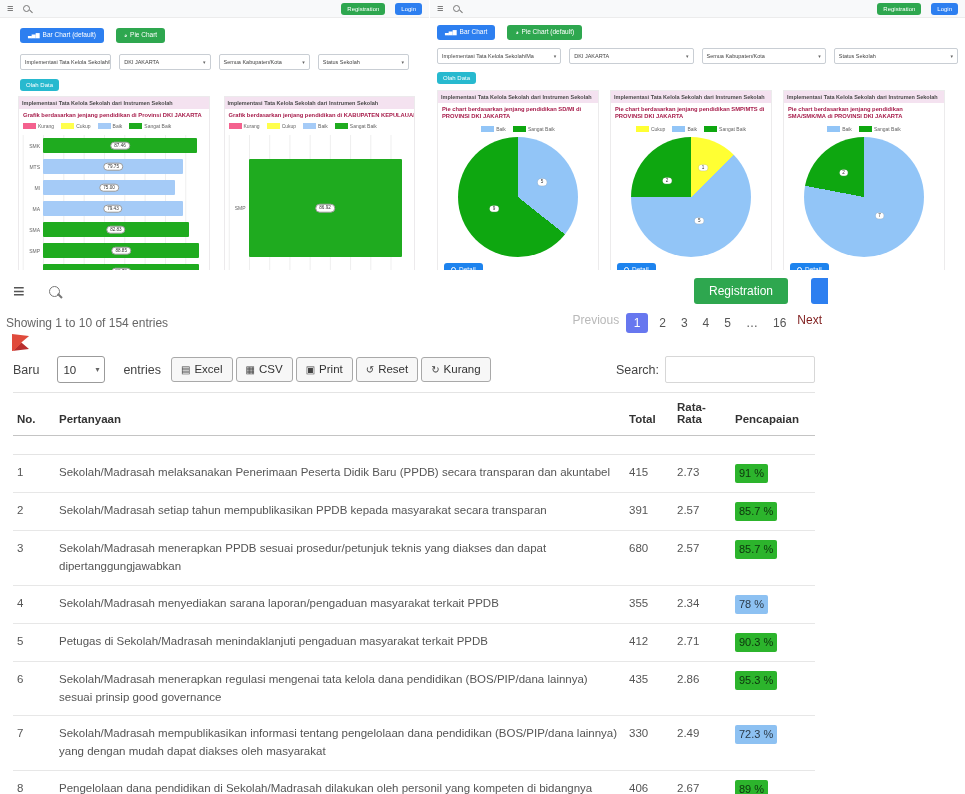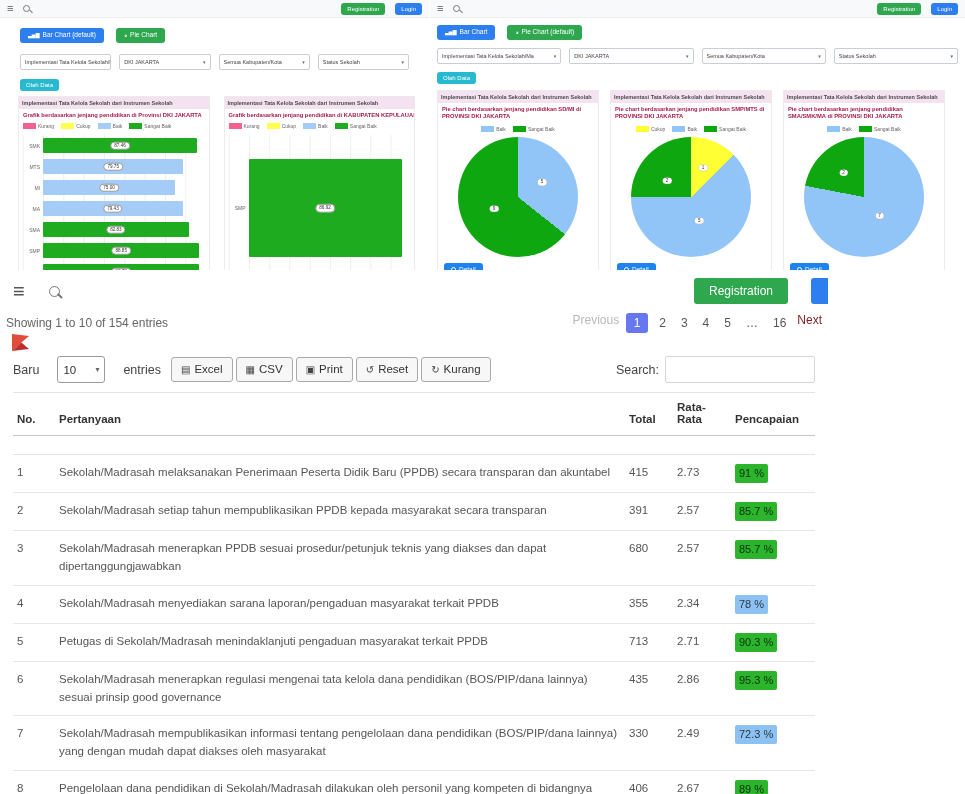--- a/index.html
+++ b/index.html
@@ -509,21 +509,21 @@
       <tr>
         <td>4</td>
           <td>Sekolah/Madrasah menyediakan sarana laporan/pengaduan masyarakat terkait PPDB</td>
         <td>355</td>
           <td>2.34</td>
         <td><span class="badge" data-color="blue">78 %</span></td>
       </tr>
       <tr>
         <td>5</td>
           <td>Petugas di Sekolah/Madrasah menindaklanjuti pengaduan masyarakat terkait PPDB</td>
-        <td>713</td>
+        <td>412</td>
           <td>2.71</td>
         <td><span class="badge" data-color="green">90.3 %</span></td>
       </tr>
       <tr>
         <td>6</td>
           <td>Sekolah/Madrasah menerapkan regulasi mengenai tata kelola dana pendidikan (BOS/PIP/dana lainnya) sesuai prinsip good governance</td>
         <td>435</td>
           <td>2.86</td>
         <td><span class="badge" data-color="green">95.3 %</span></td>
       </tr>

